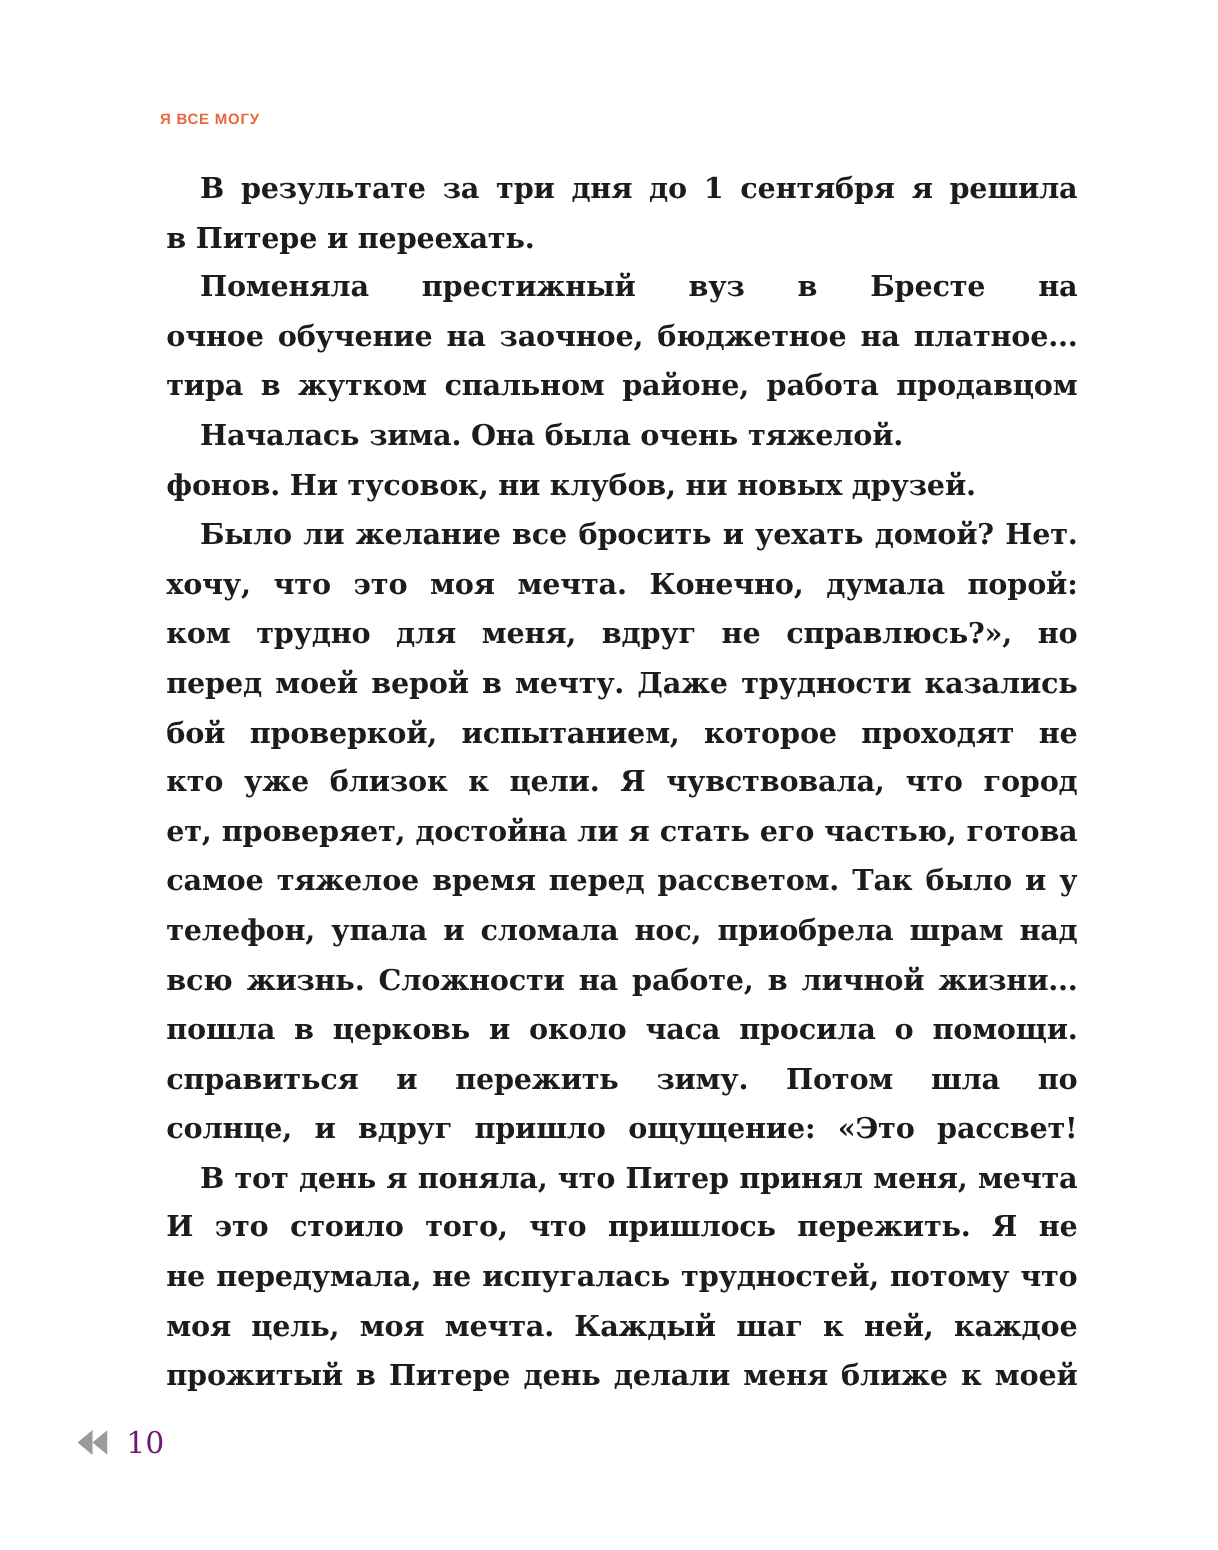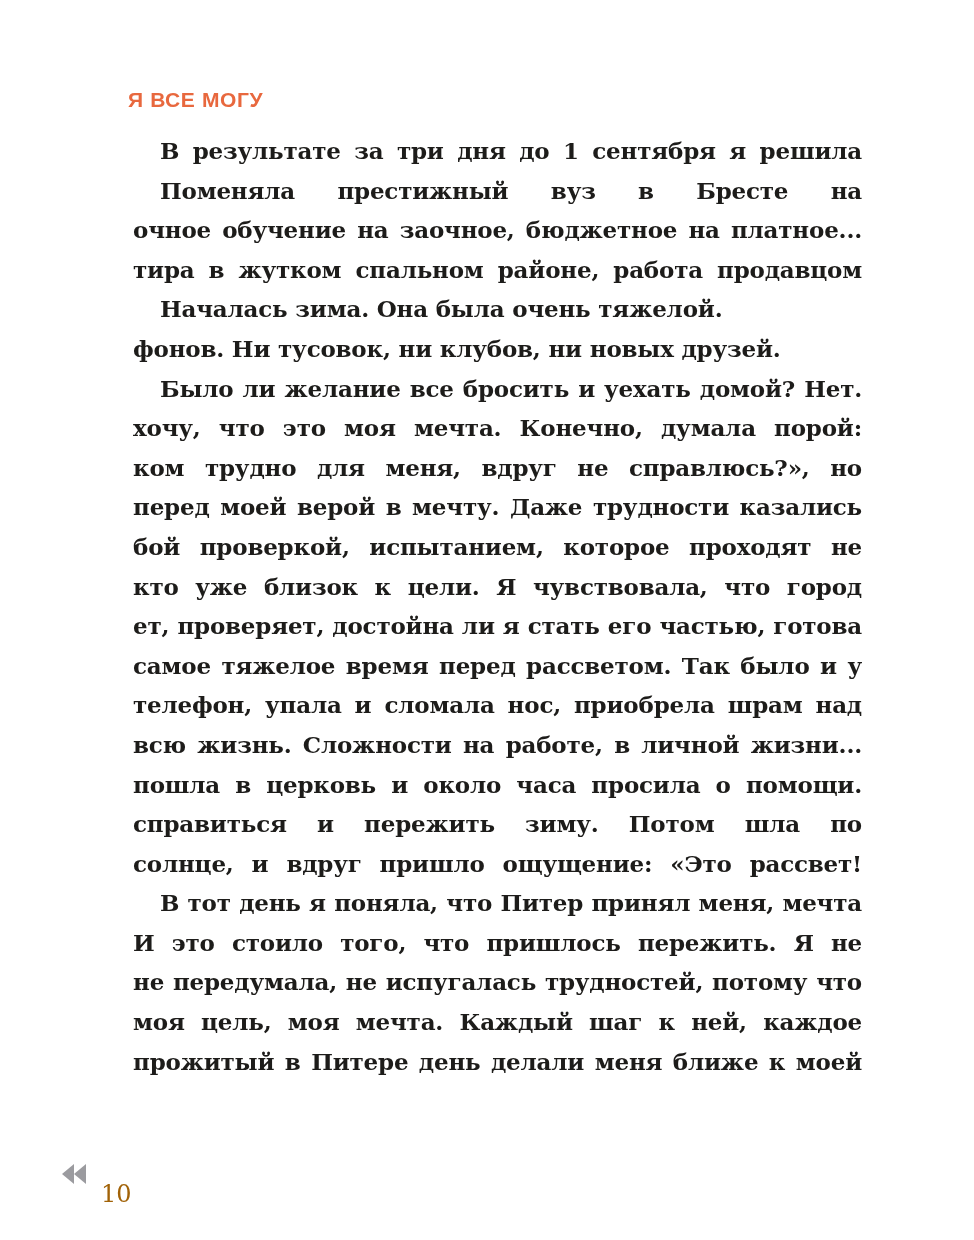--- a/index.html
+++ b/index.html
@@ -13,21 +13,21 @@
     height: 1240px;
     background: #ffffff;
     overflow: hidden;
     font-family: "DejaVu Serif", serif;
   }
   .running-header {
     position: absolute;
     left: 128px;
     top: 88px;
     font-family: "Liberation Sans", sans-serif;
-    font-size: 21px;
+    font-size: 12px;
     font-weight: 700;
     letter-spacing: 0.6px;
     color: #e8683e;
   }
   .text-block {
     position: absolute;
     left: 133px;
     top: 131px;
     width: 729px;
   }
@@ -65,34 +65,34 @@
     height: 20px;
     cursor: pointer;
     background: none;
     border: none;
     padding: 0;
   }
   .page-num {
     font-family: "DejaVu Serif", serif;
     font-size: 24px;
     font-weight: 400;
-    color: #a16207;
-    margin-top: 40px;
+    color: #701a75;
   }
 </style>
 </head>
 <body>
 
 <div class="page">
 
   <div class="running-header">Я ВСЕ МОГУ</div>
 
   <div class="text-block">
 
     <div class="line indent">В результате за три дня до 1 сентября я решила найти институт</div>
+    <div class="line left">в Питере и переехать.</div>
 
     <div class="line indent">Поменяла престижный вуз в Бресте на коммерческий в Питере,</div>
     <div class="line">очное обучение на заочное, бюджетное на платное... Съемная квар-</div>
     <div class="line">тира в жутком спальном районе, работа продавцом сотовых теле-</div>
     <div class="line indent left">Началась зима. Она была очень тяжелой.</div>
 
     <div class="line left">фонов. Ни тусовок, ни клубов, ни новых друзей.</div>
 
     <div class="line indent">Было ли желание все бросить и уехать домой? Нет. Я знала, чего</div>
     <div class="line">хочу, что это моя мечта. Конечно, думала порой: «Вдруг это слиш-</div>

